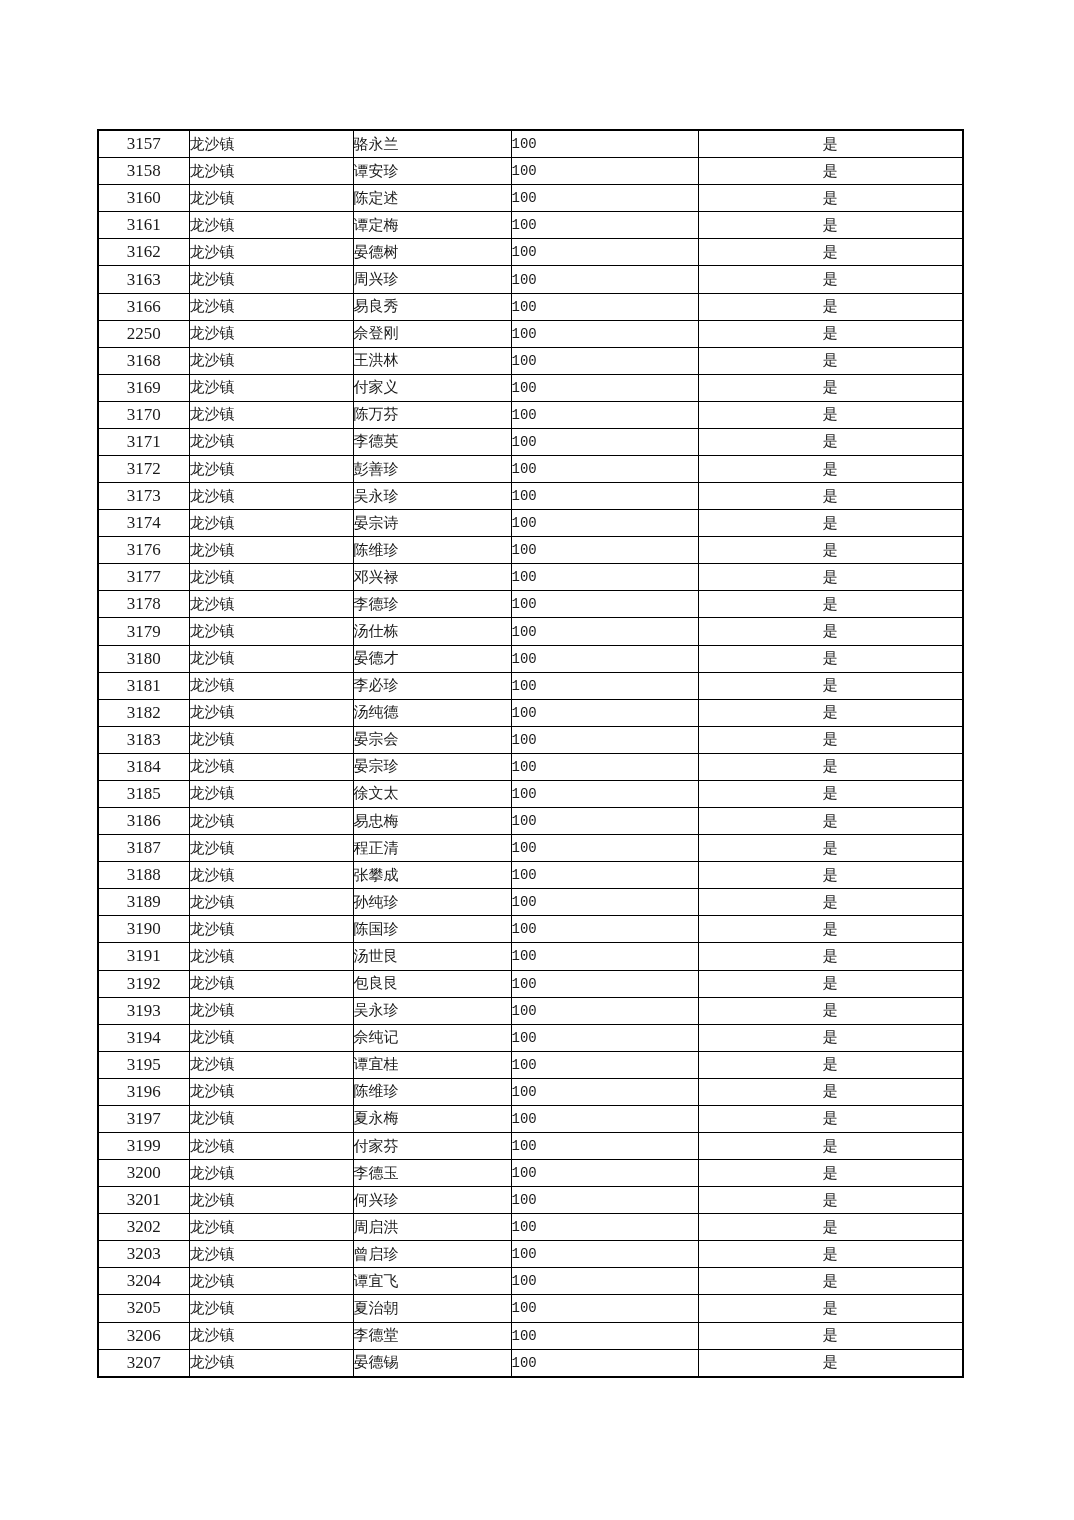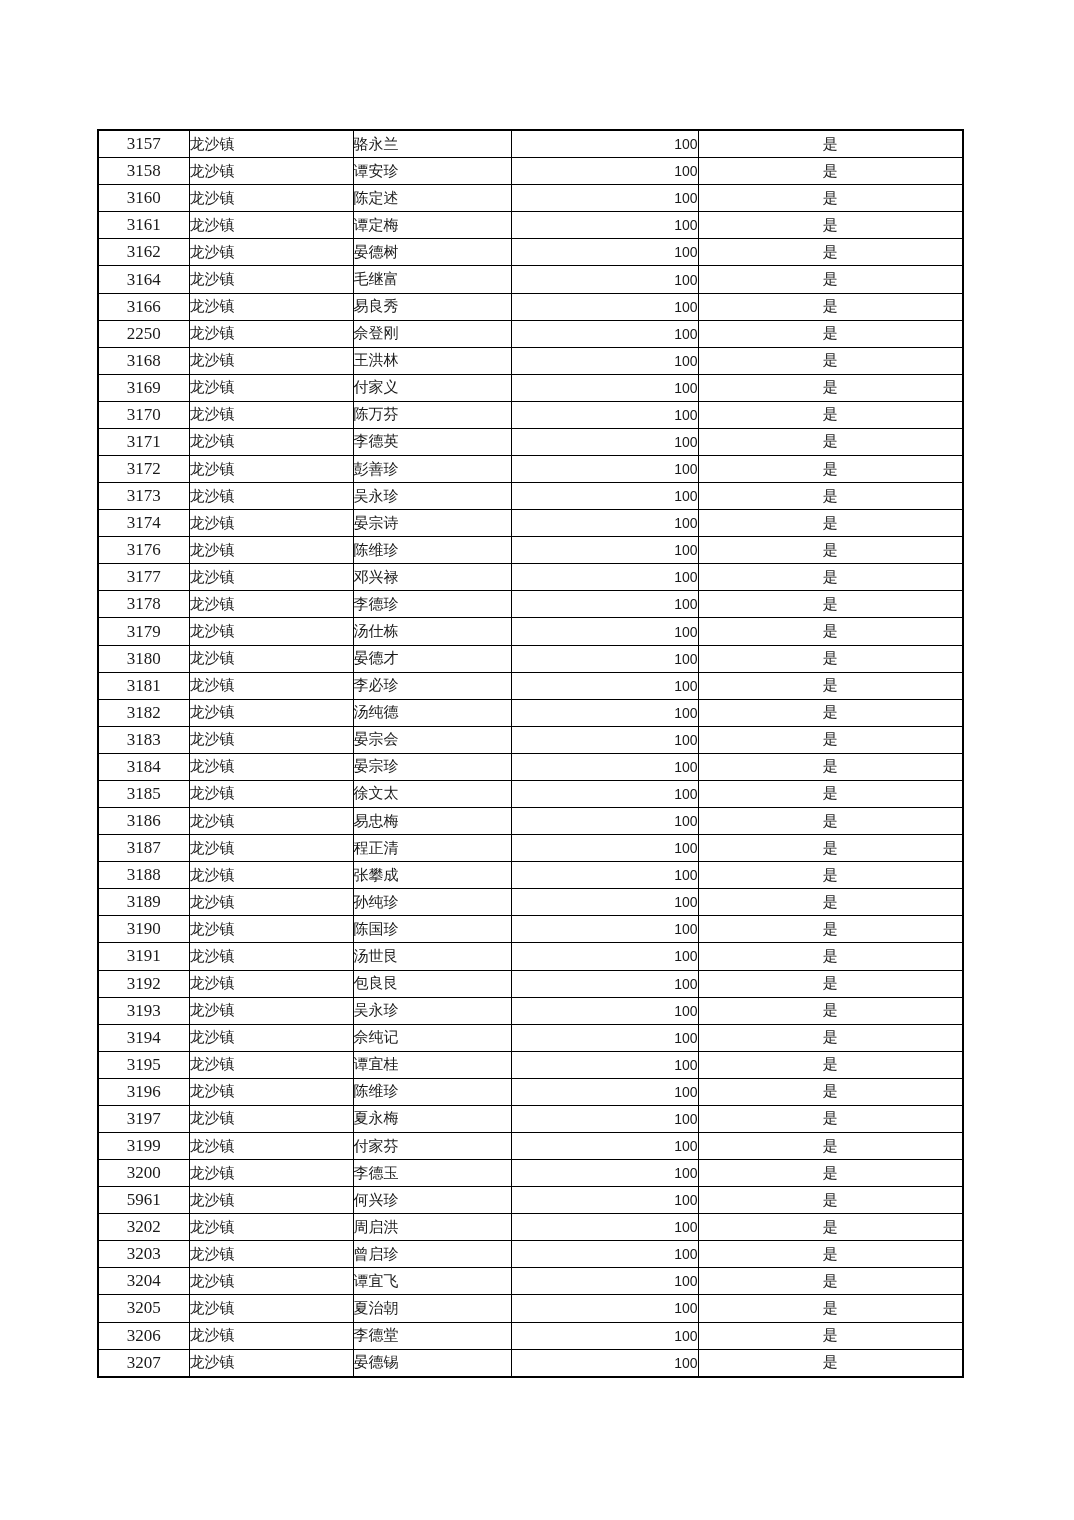--- a/index.html
+++ b/index.html
@@ -45,23 +45,23 @@
     font-family: "Liberation Serif", "DejaVu Serif", serif;
     font-size: 17px;
   }
   td.cell-town, td.cell-name {
     text-align: left;
     padding-left: 5px;
     font-family: "Liberation Serif", "DejaVu Serif", serif;
     font-size: 15px;
   }
   td.cell-score {
-    text-align: right;
+    text-align: left;
     padding-left: 4px;
-    font-family: Liberation Sans, sans-serif;
+    font-family: Liberation Mono, monospace;
     font-size: 14px;
   }
   td.cell-confirmed {
     text-align: center;
     font-family: "Liberation Serif", "DejaVu Serif", serif;
     font-size: 15px;
   }
 </style>
 </head>
 <body>
@@ -105,23 +105,23 @@
           <td class="cell-confirmed">是</td>
         </tr>
         <tr>
           <td class="cell-id">3162</td>
           <td class="cell-town">龙沙镇</td>
           <td class="cell-name">晏德树</td>
           <td class="cell-score">100</td>
           <td class="cell-confirmed">是</td>
         </tr>
         <tr>
-          <td class="cell-id">3164</td>
-          <td class="cell-town">龙沙镇</td>
-          <td class="cell-name">毛继富</td>
+          <td class="cell-id">3163</td>
+          <td class="cell-town">龙沙镇</td>
+          <td class="cell-name">周兴珍</td>
           <td class="cell-score">100</td>
           <td class="cell-confirmed">是</td>
         </tr>
         <tr>
           <td class="cell-id">3166</td>
           <td class="cell-town">龙沙镇</td>
           <td class="cell-name">易良秀</td>
           <td class="cell-score">100</td>
           <td class="cell-confirmed">是</td>
         </tr>
@@ -343,21 +343,21 @@
           <td class="cell-confirmed">是</td>
         </tr>
         <tr>
           <td class="cell-id">3200</td>
           <td class="cell-town">龙沙镇</td>
           <td class="cell-name">李德玉</td>
           <td class="cell-score">100</td>
           <td class="cell-confirmed">是</td>
         </tr>
         <tr>
-          <td class="cell-id">5961</td>
+          <td class="cell-id">3201</td>
           <td class="cell-town">龙沙镇</td>
           <td class="cell-name">何兴珍</td>
           <td class="cell-score">100</td>
           <td class="cell-confirmed">是</td>
         </tr>
         <tr>
           <td class="cell-id">3202</td>
           <td class="cell-town">龙沙镇</td>
           <td class="cell-name">周启洪</td>
           <td class="cell-score">100</td>

